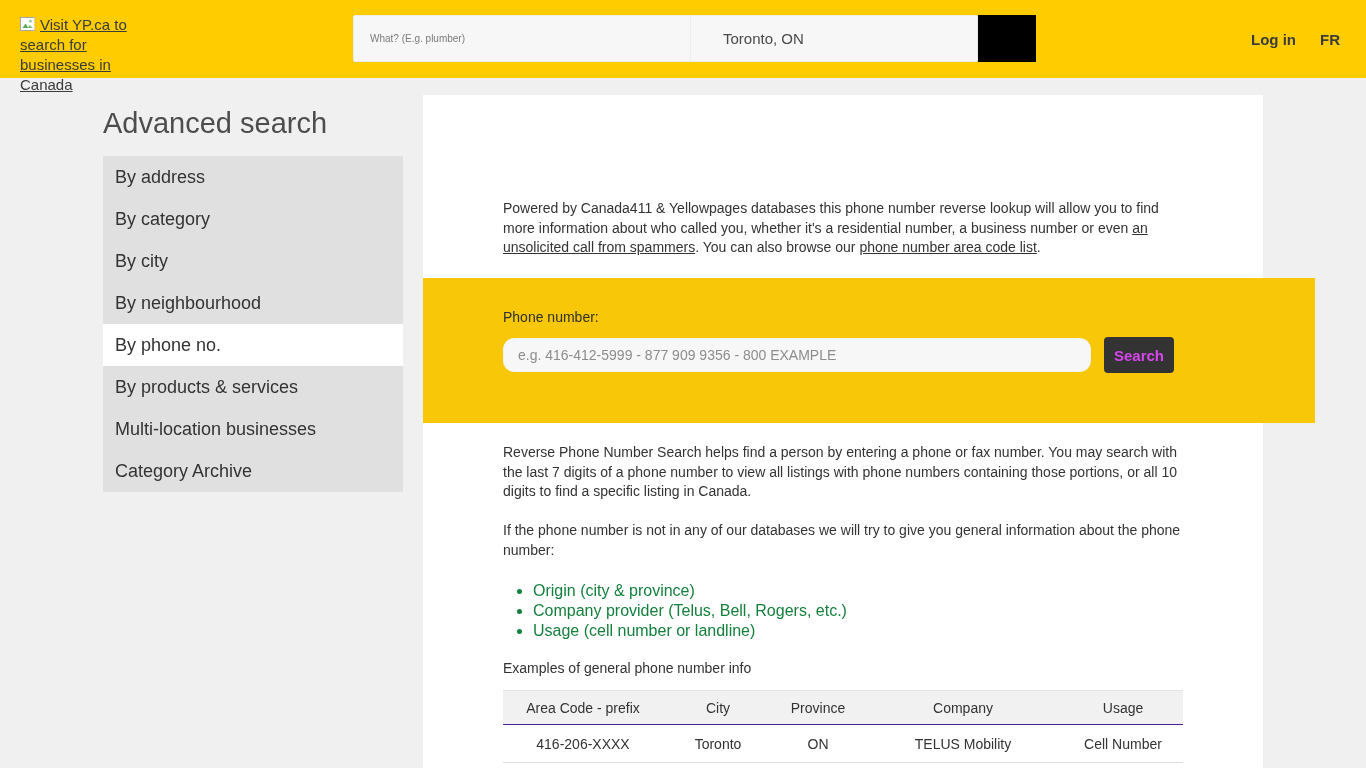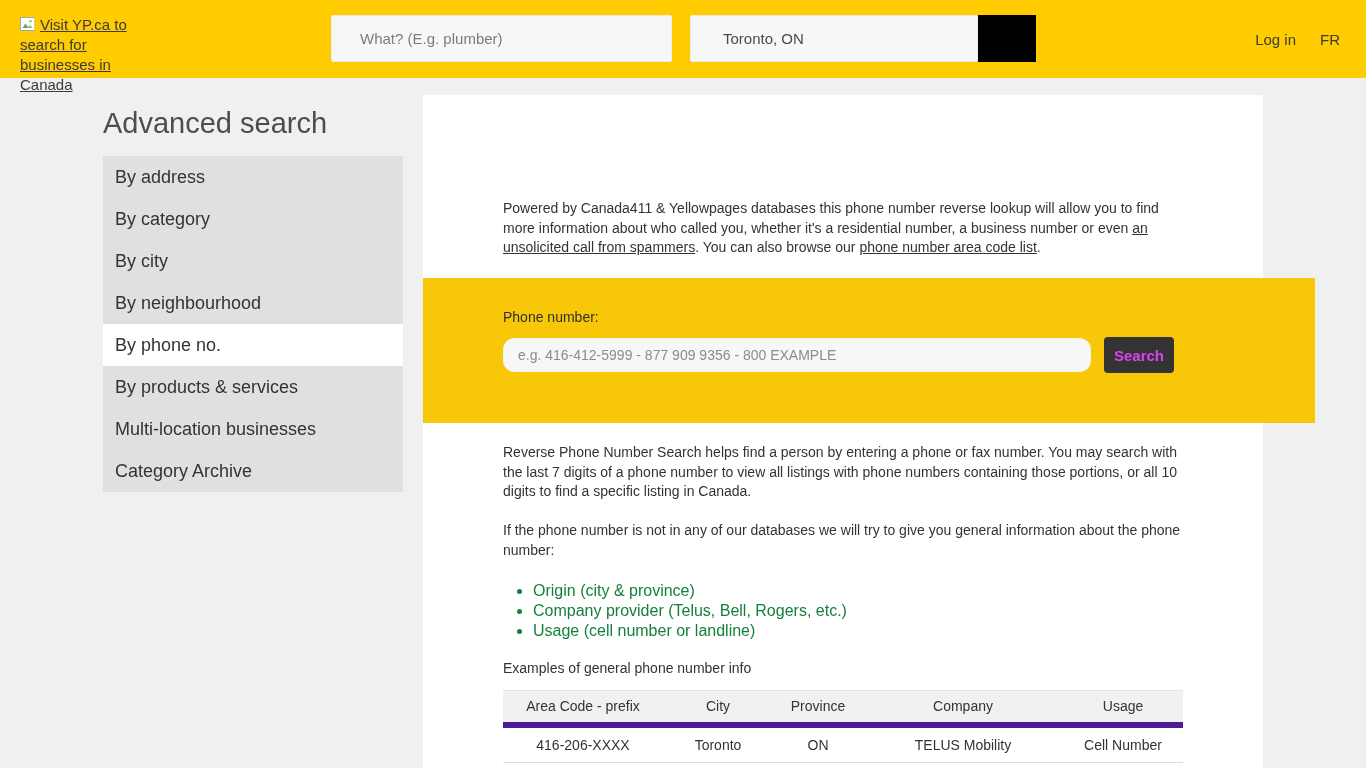--- a/index.html
+++ b/index.html
@@ -16,39 +16,39 @@
     position: absolute; left: 0; top: 0; width: 1366px; height: 78px;
     background: #FFCC00; z-index: 2; overflow: visible;
   }
   .logo-link {
     position: absolute; left: 20px; top: 15px; width: 118px;
     font-size: 15px; line-height: 20px; color: #3b3b3b;
     text-decoration: underline; cursor: pointer; display: inline-block;
   }
   .logo-link svg { vertical-align: -2px; margin-right: 3px; }
   .what-input {
-    position: absolute; left: 331px; top: 15px; width: 341px; height: 47px;
+    position: absolute; left: 353px; top: 15px; width: 341px; height: 47px;
     background: #F7F7F7; border: 1px solid #ECECEC; border-radius: 2px;
-    padding: 0 28px; font-size: 15px; color: #4a4a4a;
+    padding: 0 16px; font-size: 10px; color: #4a4a4a;
     font-family: "Liberation Sans", sans-serif;
   }
   .what-input::placeholder, .where-input::placeholder { color: #7b7b7b; opacity: 1; }
   .where-input {
     position: absolute; left: 690px; top: 15px; width: 288px; height: 47px;
     background: #F7F7F7; border: 1px solid #ECECEC; border-radius: 2px;
     padding: 0 32px; font-size: 15px; color: #4a4a4a;
     font-family: "Liberation Sans", sans-serif;
   }
   .header-search-btn {
     position: absolute; left: 978px; top: 15px; width: 58px; height: 47px;
     background: #000000; border: none; cursor: pointer;
   }
   .top-links {
     position: absolute; right: 26px; top: 31px; display: flex; gap: 24px;
-    font-size: 15px; color: #3b3b3b;
+    font-size: 15px; color: #3b3b3b; font-weight: bold;
   }
   .top-links a { color: #3b3b3b; text-decoration: none; cursor: pointer; }
 
   
   .adv-title {
     position: absolute; left: 103px; top: 107px;
     font-size: 29px; font-weight: 400; color: #4d4d4d;
   }
   .side-menu {
     position: absolute; left: 103px; top: 156px; width: 300px;
@@ -109,21 +109,21 @@
   .examples {
     position: absolute; left: 80px; top: 565px;
     font-size: 14px; color: #333;
   }
   .examples-table {
     position: absolute; left: 80px; top: 595px; width: 680px;
     border-collapse: collapse; font-size: 14px; color: #333;
   }
   .examples-table th {
     background: #F1F1F1; height: 34px; font-weight: 400; text-align: center;
-    border-top: 1px solid #E5E5E5; border-bottom: 6px solid #4c1d95; margin-top: 8px;
+    border-top: 1px solid #E5E5E5; border-bottom: 1px solid #4c1d95; margin-top: 8px;
   }
   .examples-table td {
     height: 38px; text-align: center; border-bottom: 1px solid #DDDDDD;
   }
   .col-prefix  { width: 160px; }
   .col-city    { width: 110px; }
   .col-prov    { width: 90px;  }
   .col-company { width: 200px; }
   .col-usage   { width: 120px; }
 </style>

